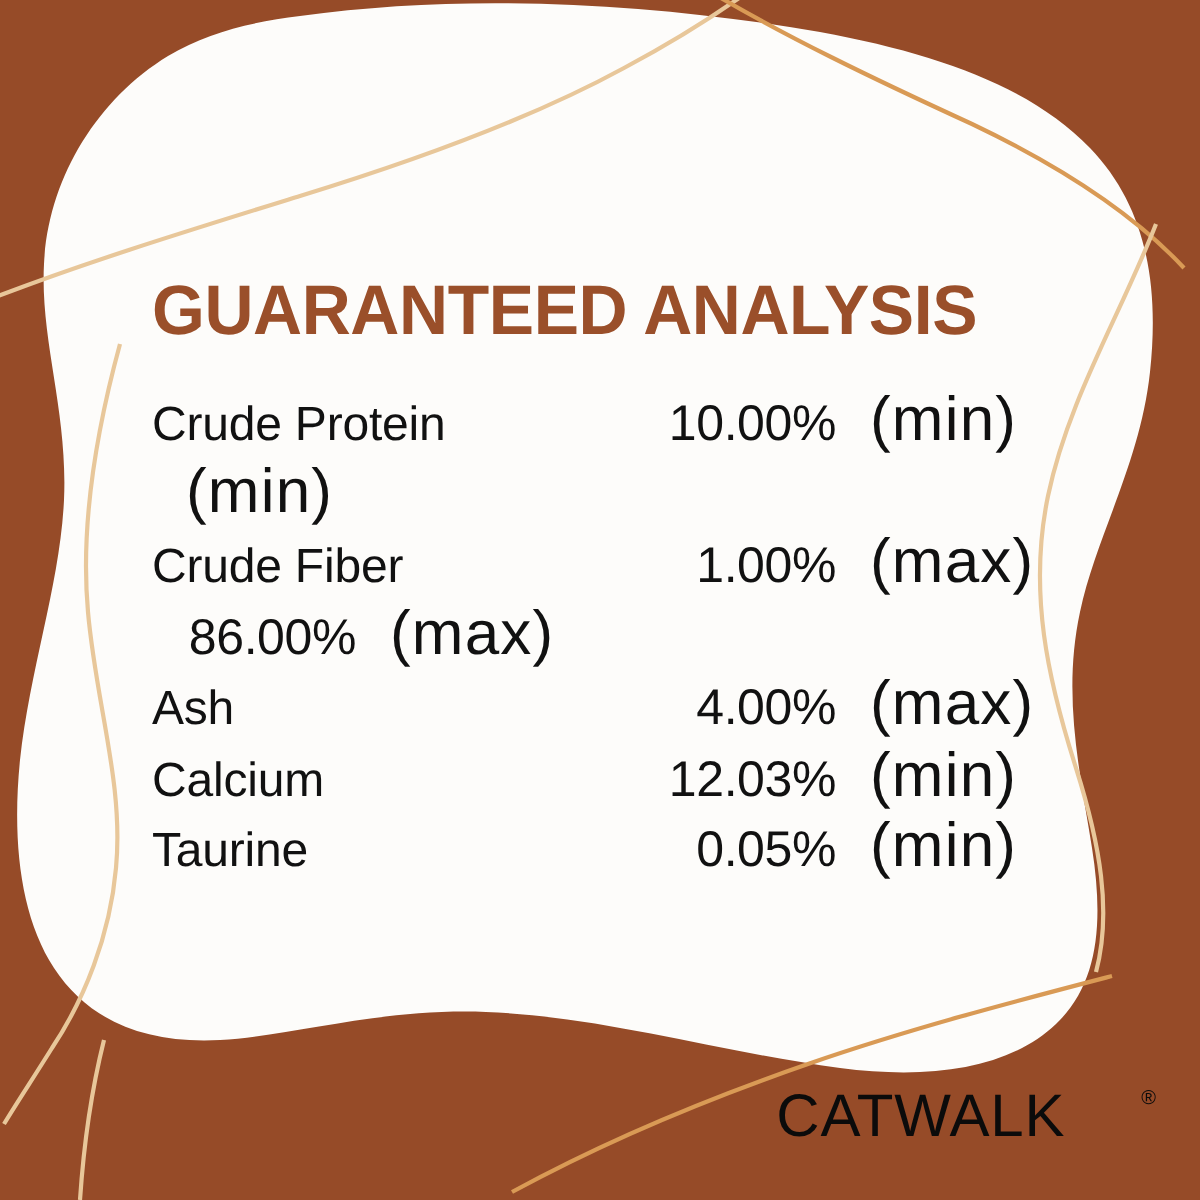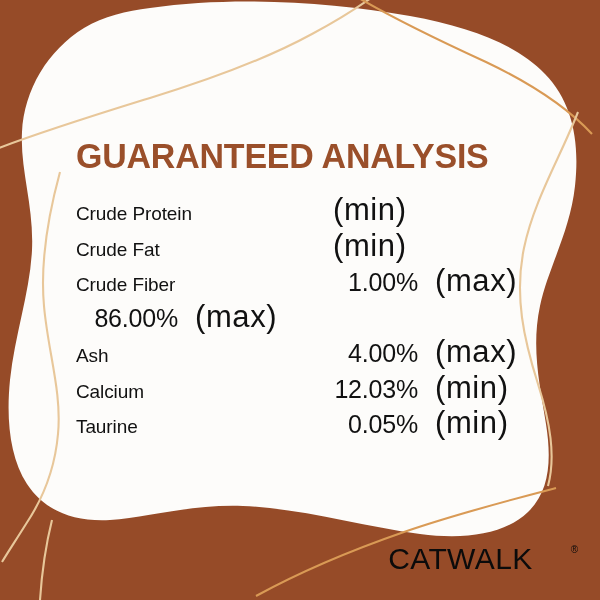--- a/index.html
+++ b/index.html
@@ -47,21 +47,21 @@
     width: 448px;
   }
   .row {
     display: flex;
     align-items: baseline;
     height: 35.5px;
   }
   .c-label {
     width: 240px;
     flex: 0 0 240px;
-    font-size: 19px;
+    font-size: 24px;
     color: #111111;
     text-align: left;
     white-space: nowrap;
     letter-spacing: -0.1px;
   }
   .c-value {
     width: 102px;
     flex: 0 0 102px;
     font-size: 25px;
     color: #111111;
@@ -157,25 +157,25 @@
   </svg>
 
   <div id="content">
 
     <div id="title">GUARANTEED ANALYSIS</div>
 
     <div id="table">
 
       <div class="row">
         <div class="c-label">Crude Protein</div>
-        <div class="c-qual">(min)</div>
-      </div>
-
-      <div class="row">
-        <div class="c-label">Crude Fat</div>
+        <div class="c-value">10.00%</div>
+        <div class="c-qual">(min)</div>
+      </div>
+
+      <div class="row">
         <div class="c-qual">(min)</div>
       </div>
 
       <div class="row">
         <div class="c-label">Crude Fiber</div>
         <div class="c-value">1.00%</div>
         <div class="c-qual">(max)</div>
       </div>
 
       <div class="row">

